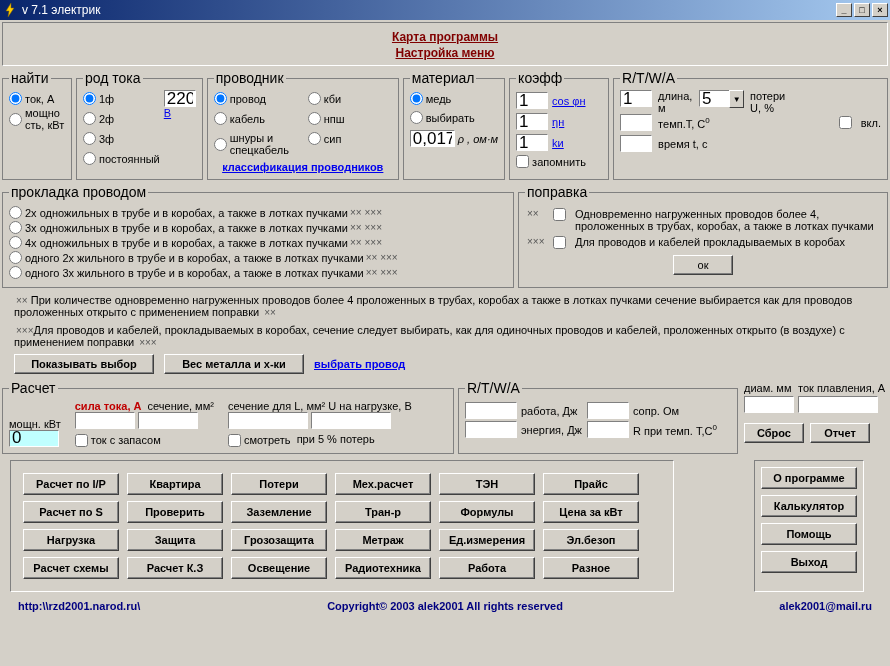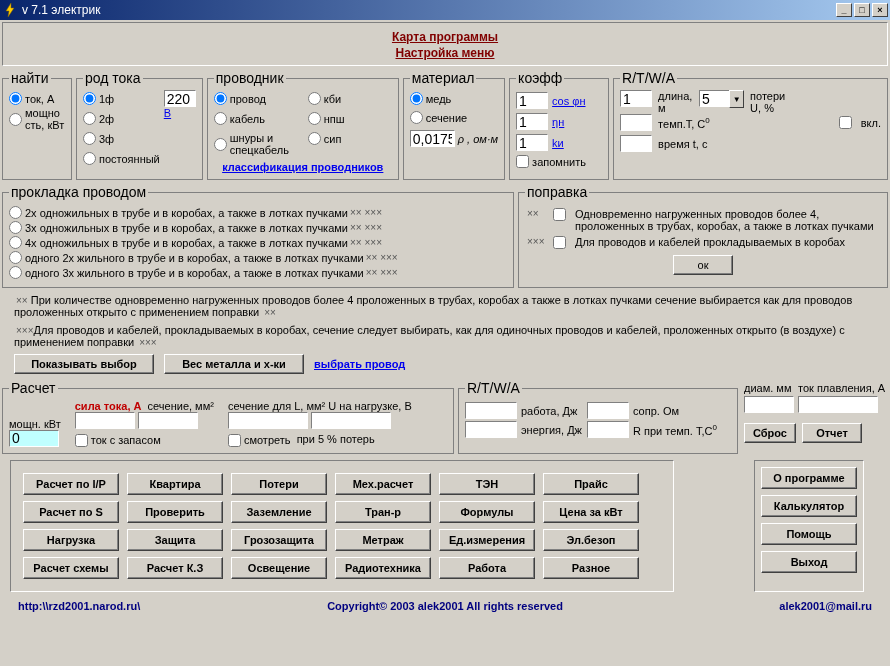--- a/index.html
+++ b/index.html
@@ -42,21 +42,21 @@
     position: relative;
   }
   legend { padding: 0 2px; font-size:14px; }
   
   .row1 { display:flex; }
   .row1 > fieldset { }
   
   input[type=text] {
     border: 1px solid #808080;
     border-right-color:#fff; border-bottom-color:#fff;
-    background:#fff; height:17px; font-size:14px; padding:0 2px;
+    background:#fff; height:17px; font-size:17px; padding:0 2px;
   }
   input[type=radio], input[type=checkbox] { margin:0 3px 0 0; vertical-align:middle; }
   label { vertical-align:middle; }
   
   .btn {
     background:#d4d0c8;
     border:1px solid #fff; border-right-color:#404040; border-bottom-color:#404040;
     box-shadow: inset -1px -1px 0 #808080;
     padding: 3px 6px;
     font-size:11px; cursor:pointer; text-align:center;
@@ -194,21 +194,21 @@
   </fieldset>
 
   <fieldset style="width:90px">
     <legend>материал</legend>
     <div class="radio-row">
         <input type="radio" checked="" style="">
         <label>медь</label>
       </div>
     <div class="radio-row" style="margin:6px 0">
         <input type="radio" style="">
-        <label>сечение</label>
+        <label>выбирать</label>
       </div>
     <div class="radio-row">
         <input type="text" class="small-input" value="0,0175" style=""> 
         <span class="ital" style="margin-left:3px">ρ  , ом·м</span>
       </div>
   </fieldset>
 
   <fieldset style="width:100px">
     <legend>коэфф</legend>
     <div class="radio-row">
@@ -354,21 +354,21 @@
   <div style="width:150px;padding:4px">
     <div style="display:flex;gap:4px">
       <span style="width:50px">диам. мм</span>
       <span>ток плавления, А</span>
     </div>
     <div style="display:flex;gap:4px;margin-top:2px">
       <input type="text" style="width: 50px;" readonly="">
       <input type="text" style="width: 80px;" readonly="">
     </div>
     <div style="display:flex;gap:6px;margin-top:10px">
-      <button class="btn sbros-btn" style="width:52px">Сброс</button>
+      <button class="btn sbros-btn" style="width:60px">Сброс</button>
       <button class="btn sbros-btn" style="width:60px">Отчет</button>
     </div>
   </div>
 </div>
 
 <div style="display:flex;gap:80px;padding:4px 10px">
   <div style="border:1px solid #808080;border-right-color:#fff;border-bottom-color:#fff;padding:6px">
     <div class="calc-grid" style="width:650px">
       <button class="btn">Расчет по I/P</button>
       <button class="btn">Квартира</button>

